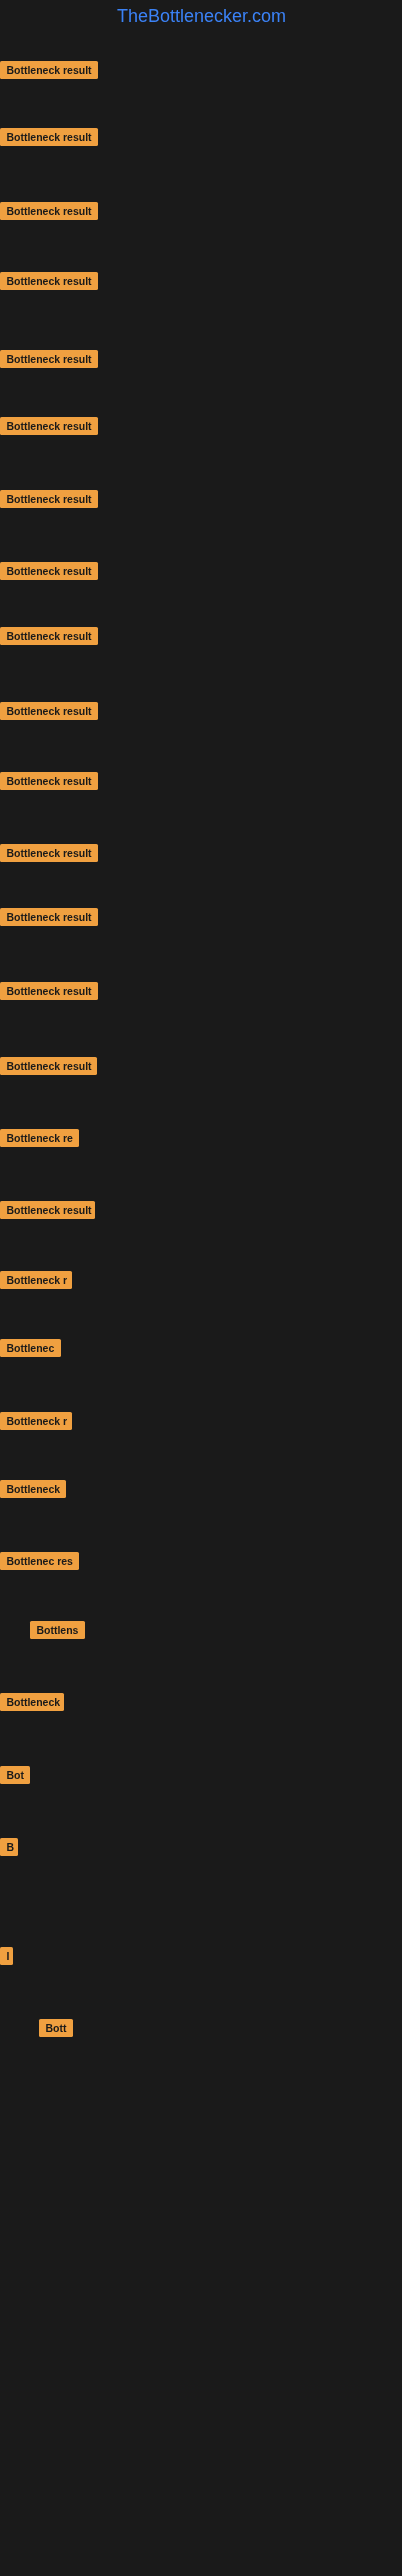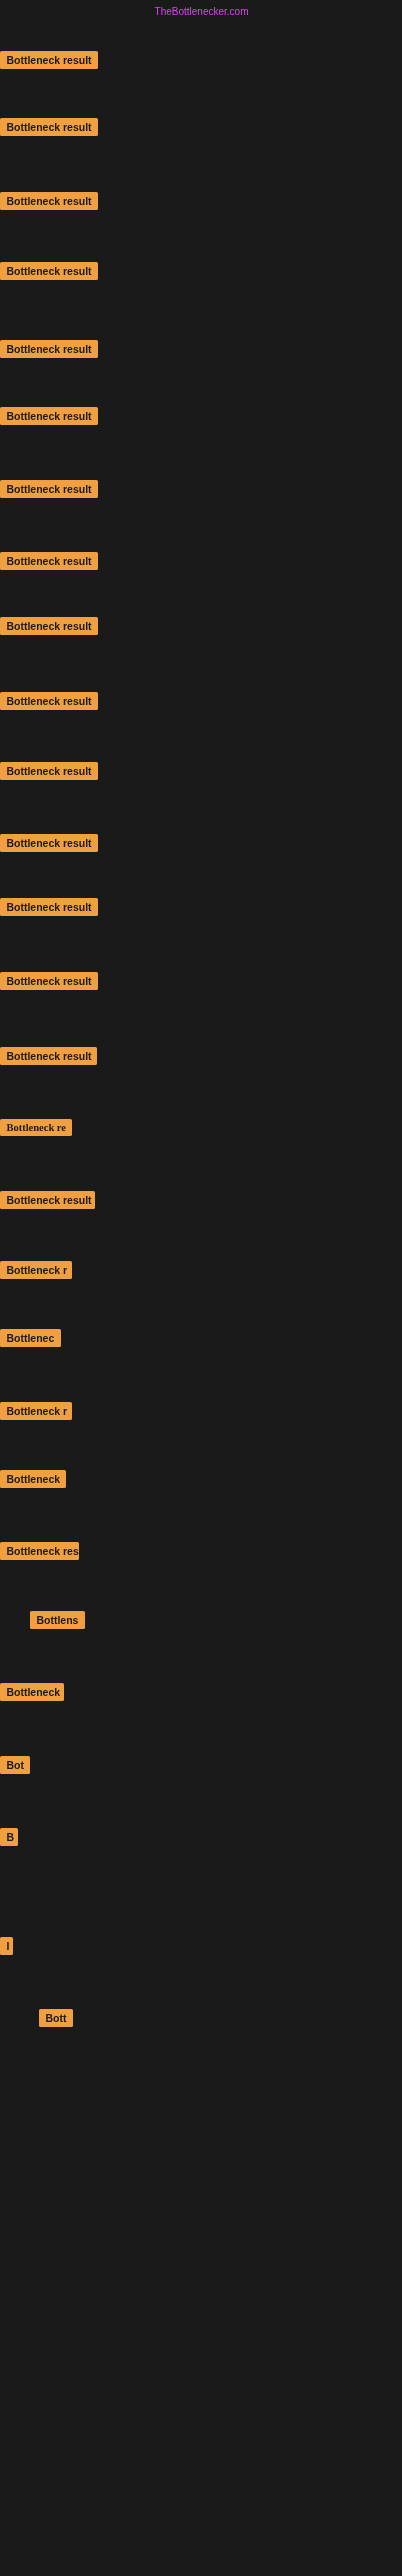--- a/index.html
+++ b/index.html
@@ -9,22 +9,22 @@
     }
     body {
       width: 403px;
       min-height: 2576px;
       background-color: #1a1a1a;
       font-family: Arial, sans-serif;
       position: relative;
     }
     .site-title {
       text-align: center;
-      color: #d946ef;
-      font-size: 10px;
+      color: #3b82f6;
+      font-size: 18px;
       padding: 6.4px 0 3.2px 0;
       font-weight: normal;
     }
     .bottleneck-item {
       position: absolute;
       left: 0;
     }
     .bottleneck-badge {
       background-color: #f0a040;
       color: #1a1a1a;
@@ -51,27 +51,27 @@
     <div class="bottleneck-item" style="top: 386px; left: 0px;"><span class="bottleneck-badge" style="max-width: 109px;">Bottleneck result</span></div>
     <div class="bottleneck-item" style="top: 459px; left: 0px;"><span class="bottleneck-badge" style="max-width: 109px;">Bottleneck result</span></div>
     <div class="bottleneck-item" style="top: 531px; left: 0px;"><span class="bottleneck-badge" style="max-width: 108px;">Bottleneck result</span></div>
     <div class="bottleneck-item" style="top: 596px; left: 0px;"><span class="bottleneck-badge" style="max-width: 108px;">Bottleneck result</span></div>
     <div class="bottleneck-item" style="top: 671px; left: 0px;"><span class="bottleneck-badge" style="max-width: 106px;">Bottleneck result</span></div>
     <div class="bottleneck-item" style="top: 741px; left: 0px;"><span class="bottleneck-badge" style="max-width: 105px;">Bottleneck result</span></div>
     <div class="bottleneck-item" style="top: 813px; left: 0px;"><span class="bottleneck-badge" style="max-width: 103px;">Bottleneck result</span></div>
     <div class="bottleneck-item" style="top: 877px; left: 0px;"><span class="bottleneck-badge" style="max-width: 101px;">Bottleneck result</span></div>
     <div class="bottleneck-item" style="top: 951px; left: 0px;"><span class="bottleneck-badge" style="max-width: 100px;">Bottleneck result</span></div>
     <div class="bottleneck-item" style="top: 1026px; left: 0px;"><span class="bottleneck-badge" style="max-width: 97px;">Bottleneck result</span></div>
-    <div class="bottleneck-item" style="top: 1098px; left: 0px;"><span class="bottleneck-badge" style="max-width: 81px; font-family: Liberation Serif, serif;">Bottleneck re</span></div>
+    <div class="bottleneck-item" style="top: 1098px; left: 0px;"><span class="bottleneck-badge" style="max-width: 81px;">Bottleneck re</span></div>
     <div class="bottleneck-item" style="top: 1170px; left: 0px;"><span class="bottleneck-badge" style="max-width: 95px;">Bottleneck result</span></div>
     <div class="bottleneck-item" style="top: 1240px; left: 0px;"><span class="bottleneck-badge" style="max-width: 72px;">Bottleneck r</span></div>
     <div class="bottleneck-item" style="top: 1308px; left: 0px;"><span class="bottleneck-badge" style="max-width: 61px;">Bottlenec</span></div>
     <div class="bottleneck-item" style="top: 1381px; left: 0px;"><span class="bottleneck-badge" style="max-width: 72px;">Bottleneck r</span></div>
     <div class="bottleneck-item" style="top: 1449px; left: 0px;"><span class="bottleneck-badge" style="max-width: 66px;">Bottleneck</span></div>
-    <div class="bottleneck-item" style="top: 1521px; left: 0px;"><span class="bottleneck-badge" style="max-width: 79px;">Bottleneck res</span></div>
+    <div class="bottleneck-item" style="top: 1521px; left: 0px;"><span class="bottleneck-badge" style="max-width: 79px;">Bottlenec res</span></div>
     <div class="bottleneck-item" style="top: 1590px; left: 0px;"><span class="bottleneck-badge" style="max-width: 55px; margin-left: 30px;">Bottlens</span></div>
     <div class="bottleneck-item" style="top: 1662px; left: 0px;"><span class="bottleneck-badge" style="max-width: 64px;">Bottleneck</span></div>
     <div class="bottleneck-item" style="top: 1735px; left: 0px;"><span class="bottleneck-badge" style="max-width: 31px;">Bot</span></div>
     <div class="bottleneck-item" style="top: 1807px; left: 0px;"><span class="bottleneck-badge" style="max-width: 17.7px;">B</span></div>
     <div class="bottleneck-item" style="top: 1916px; left: 0px;"><span class="bottleneck-badge" style="max-width: 9.7px;">I</span></div>
     <div class="bottleneck-item" style="top: 1988px; left: 0px;"><span class="bottleneck-badge" style="max-width: 34px; margin-left: 39px;">Bott</span></div>
   </div>
 
 
 </body></html>

